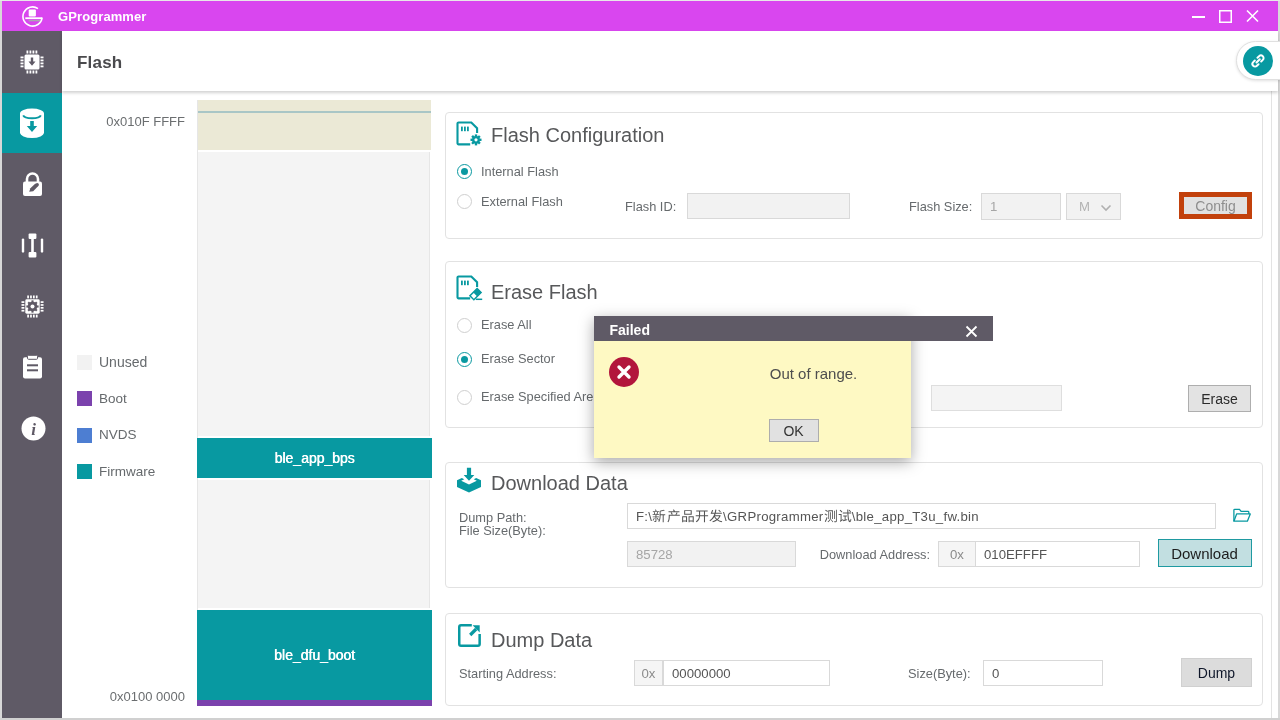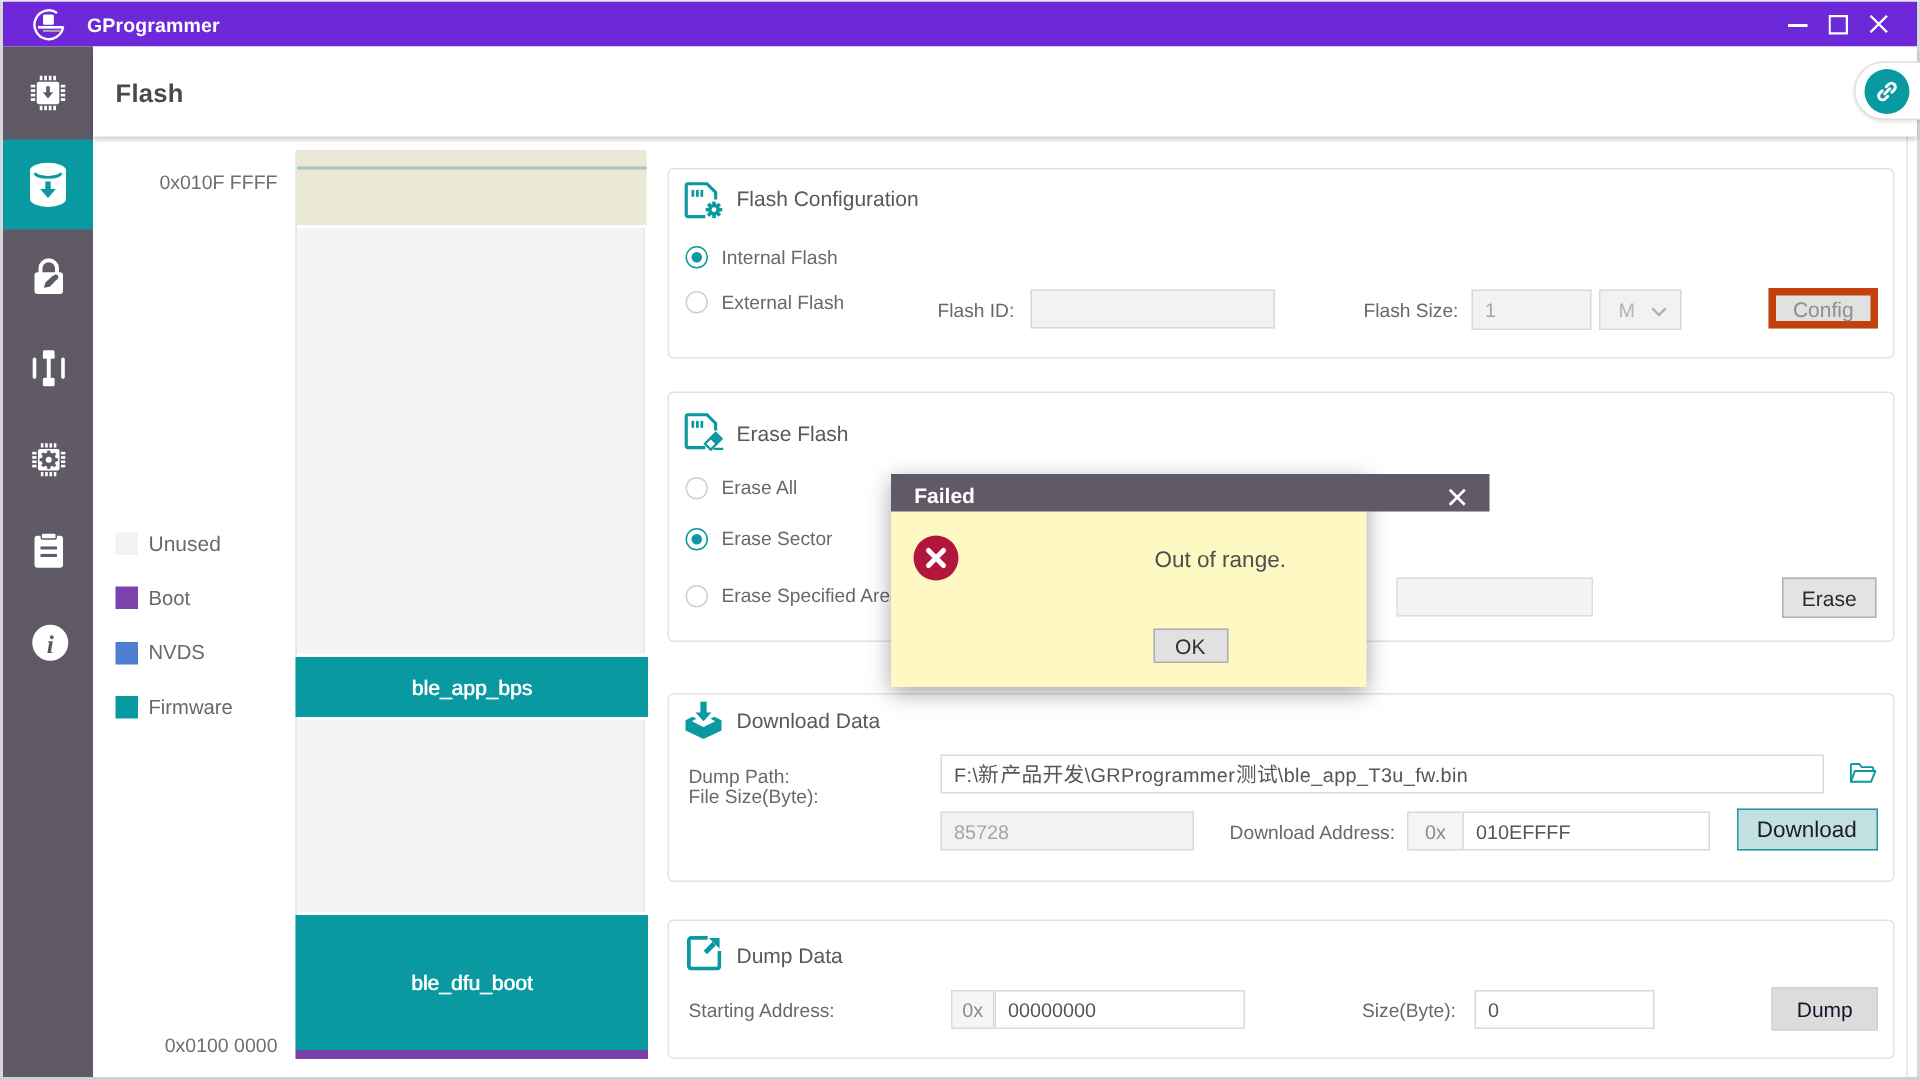--- a/index.html
+++ b/index.html
@@ -1,26 +1,26 @@
 <!DOCTYPE html>
 <html><head>
 <meta charset="utf-8">
 <style>
   * { margin:0; padding:0; box-sizing:border-box; }
   html,body { width:1280px; height:720px; overflow:hidden; font-family:"Liberation Sans", sans-serif; }
   body { background:#d8d8d8; position:relative; }
   .abs { position:absolute; }
   
   #win { position:absolute; left:2px; top:1px; right:2px; bottom:2px; background:#fff; }
-  #titlebar { position:absolute; left:0; top:0; right:0; height:30px; background:#6d28d9; }
+  #titlebar { position:absolute; left:0; top:0; right:0; height:30px; background:#d946ef; }
   #sidebar { position:absolute; left:0; top:30px; width:60px; bottom:0; background:#5f5a66; }
   #header { position:absolute; left:60px; top:30px; right:0; height:60px; background:#fff; box-shadow:0 2px 3px rgba(0,0,0,0.18); z-index:5;}
   #content { position:absolute; left:60px; top:90px; right:0; bottom:0; background:#fff; }
   .panel { position:absolute; left:383px; width:818px; border:1px solid #e2e2e2; border-radius:4px; background:#fff; }
-  .sectitle { position:absolute; font-size:14px; color:#57585a; }
+  .sectitle { position:absolute; font-size:20px; color:#57585a; }
   .lbl { position:absolute; font-size:12.8px; color:#666a6d; white-space:nowrap; }
   .inp { position:absolute; border:1px solid #d9d9d9; background:#fff; font-size:13.2px; color:#555; display:flex; align-items:center; padding-left:8px; white-space:nowrap; }
   .inp.dis { background:#f2f2f2; color:#a6a6a6; }
   .radio { position:absolute; width:15px; height:15px; border-radius:50%; border:1px solid #cfcfcf; background:#fff; }
   .radio.sel { border:1px solid #0a99a1; }
   .radio.sel::after { content:""; position:absolute; left:3px; top:3px; width:7px; height:7px; border-radius:50%; background:#0a99a1; }
   .btn { position:absolute; display:flex; align-items:center; justify-content:center; font-size:14px; }
   .cjk { width:13.8px; height:13.8px; fill:#555; margin:0 0.2px; flex:none; }
 </style>
 </head>

